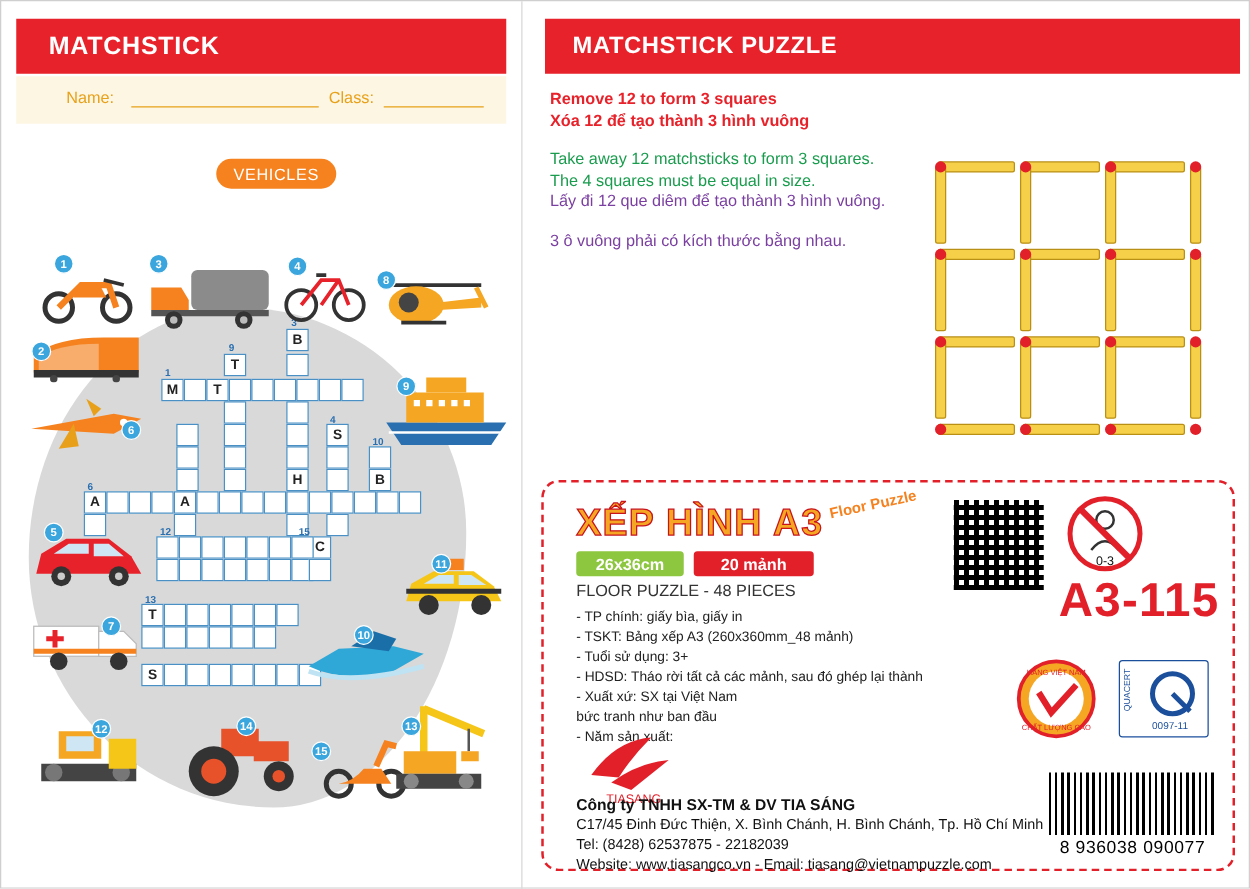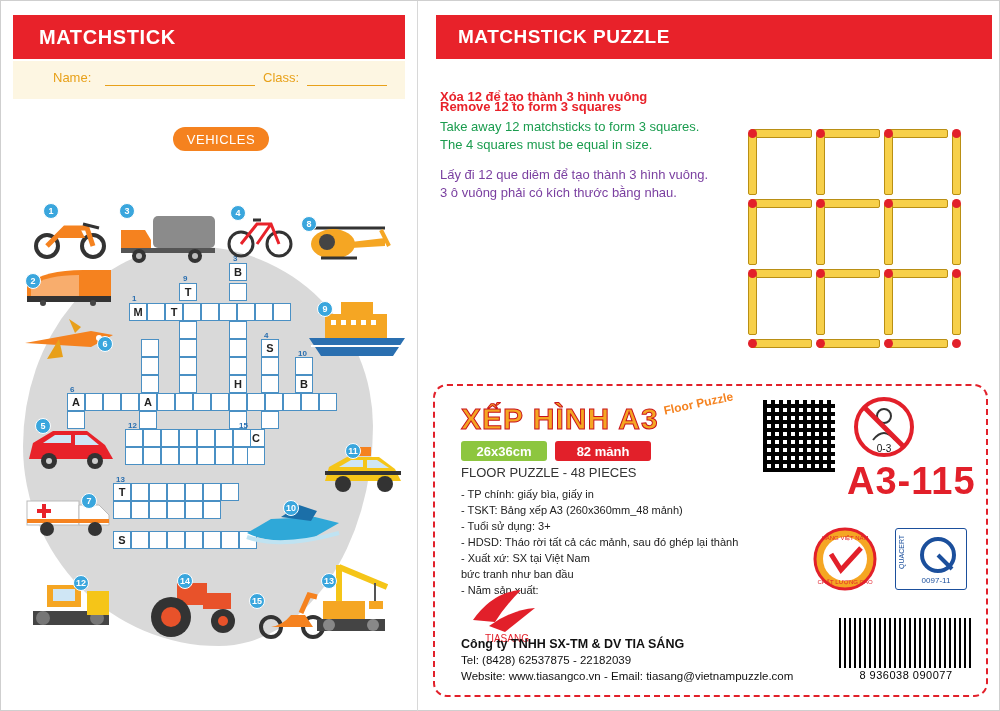--- a/index.html
+++ b/index.html
@@ -155,21 +155,21 @@
     position:absolute; left:26px; top:250px; width:420px;
     font-size:11.5px; color:#111; line-height:16px;
   }
   .company .cname { font-weight:bold; font-size:12.5px; }
   .barcode {
     position:absolute; left:404px; top:232px; width:134px; height:50px;
     background:repeating-linear-gradient(90deg,#000 0 2px,#fff 2px 5px);
   }
   .barcode-num {
     position:absolute; left:400px; top:283px; width:142px;
-    font-size:11px; letter-spacing:.5px; text-align:center; color:#000;
+    font-size:14px; letter-spacing:.5px; text-align:center; color:#000;
   }
   .quacert {
     position:absolute; left:460px; top:142px; width:72px; height:62px;
     border:1px solid #1b4f9c; border-radius:3px;
   }
   .hvnclc {
     position:absolute; left:372px; top:140px; width:76px; height:66px;
   }
 </style>
 </head>
@@ -316,21 +316,21 @@
     <div class="pic-num" style="left:72px; top:574px;">12</div>
 
     <svg class="veh" style="left:140px; top:568px;" width="104" height="72" viewBox="0 0 104 72">
       <rect x="36" y="14" width="30" height="22" fill="#e8522a"></rect>
       <rect x="62" y="24" width="28" height="16" fill="#e8522a"></rect>
       <circle cx="30" cy="48" r="20" fill="#333"></circle>
         <circle cx="30" cy="48" r="10" fill="#e8522a"></circle>
       <circle cx="82" cy="52" r="12" fill="#333"></circle>
         <circle cx="82" cy="52" r="5" fill="#e8522a"></circle>
     </svg>
-    <div class="pic-num" style="left:176px; top:572px;">14</div>
+    <div class="pic-num" style="left:188px; top:572px;">14</div>
 
     <svg class="veh" style="left:256px; top:584px;" width="70" height="56" viewBox="0 0 70 56">
       <circle cx="14" cy="42" r="10" fill="none" stroke="#333" stroke-width="4"></circle>
       <circle cx="56" cy="42" r="10" fill="none" stroke="#333" stroke-width="4"></circle>
       <path d="M14 42 Q26 40 34 30 L48 30 L56 42" fill="#f5821f"></path>
       <path d="M44 28 L52 10 L60 12" stroke="#f5821f" stroke-width="5" fill="none"></path>
     </svg>
     <div class="pic-num" style="left:248px; top:592px;">15</div>
 
     <svg class="veh" style="left:308px; top:556px;" width="86" height="82" viewBox="0 0 86 82">
@@ -479,27 +479,27 @@
       <div class="cell" style="left:238px; top:530px;"></div>
     </div>
   </div>
 
   <div class="right">
 
     <div class="banner2">
       <span class="banner2-title">MATCHSTICK PUZZLE</span>
     </div>
 
-    <div class="r-line r-bold" style="left:22px; top:70px;margin-top:28px;">Remove 12 to form 3 squares</div>
+    <div class="r-line r-bold" style="left:22px; top:70px;">Remove 12 to form 3 squares</div>
     <div class="r-line r-bold" style="left:22px; top:88px;">Xóa 12 để tạo thành 3 hình vuông</div>
 
     <div class="r-line r-green" style="left:22px; top:118px;">Take away 12 matchsticks to form 3 squares.</div>
     <div class="r-line r-green" style="left:22px; top:136px;">The 4 squares must be equal in size.</div>
 
-    <div class="r-line r-purple" style="left:22px; top:166px;">Lấy đi 12 que diêm để tạo thành 3 hình vuông.</div>
+    <div class="r-line r-purple" style="left:22px; top:152px;">Lấy đi 12 que diêm để tạo thành 3 hình vuông.</div>
     <div class="r-line r-purple" style="left:22px; top:184px;">3 ô vuông phải có kích thước bằng nhau.</div>
 
     <div>
 
       <div class="mstick h" style="left:332px; top:128px; width:62px;"></div>
       <div class="mstick h" style="left:400px; top:128px; width:62px;"></div>
       <div class="mstick h" style="left:468px; top:128px; width:62px;"></div>
 
       <div class="mstick h" style="left:332px; top:198px; width:62px;"></div>
       <div class="mstick h" style="left:400px; top:198px; width:62px;"></div>
@@ -546,21 +546,21 @@
       <div class="mhead" style="left:534px; top:338px;"></div>
     </div>
 
     <div class="prodbox">
 
       <div class="xephinh">XẾP HÌNH A3</div>
 
       <div class="floorlabel">Floor Puzzle</div>
 
       <div class="sizepill">26x36cm</div>
-      <div class="piecepill">82 mảnh</div>
+      <div class="piecepill">20 mảnh</div>
       <div class="floorpuzzle-en">FLOOR PUZZLE - 48 PIECES</div>
 
       <div class="speclist">
         <div>- TP chính: giấy bìa, giấy in</div>
         <div>- TSKT: Bảng xếp A3 (260x360mm_48 mảnh)</div>
         <div>- Tuổi sử dụng: 3+</div>
         <div>- HDSD: Tháo rời tất cả các mảnh, sau đó ghép lại thành</div>
         <div>- Xuất xứ: SX tại Việt Nam</div>
         <div>  bức tranh như ban đầu</div>
         <div>- Năm sản xuất:</div>
@@ -596,20 +596,21 @@
       </div>
 
       <svg class="tiasang-logo" viewBox="0 0 84 58">
         <path d="M8 34 Q28 6 56 4 Q40 20 30 36 Z" fill="#e2202a"></path>
         <path d="M24 40 Q46 24 70 22 Q50 38 40 46 Z" fill="#e2202a"></path>
         <text x="42" y="56" font-size="10" fill="#e2202a" text-anchor="middle" font-family="Liberation Sans, sans-serif">TIASANG</text>
       </svg>
 
       <div class="company">
         <div class="cname">Công ty TNHH SX-TM &amp; DV TIA SÁNG</div>
+        <div>C17/45 Đinh Đức Thiện, X. Bình Chánh, H. Bình Chánh, Tp. Hồ Chí Minh</div>
         <div>Tel: (8428) 62537875 - 22182039</div>
         <div>Website: www.tiasangco.vn - Email: tiasang@vietnampuzzle.com</div>
       </div>
 
       <div class="barcode"></div>
       <div class="barcode-num">8 936038 090077</div>
     </div>
   </div>
 </div>
 

